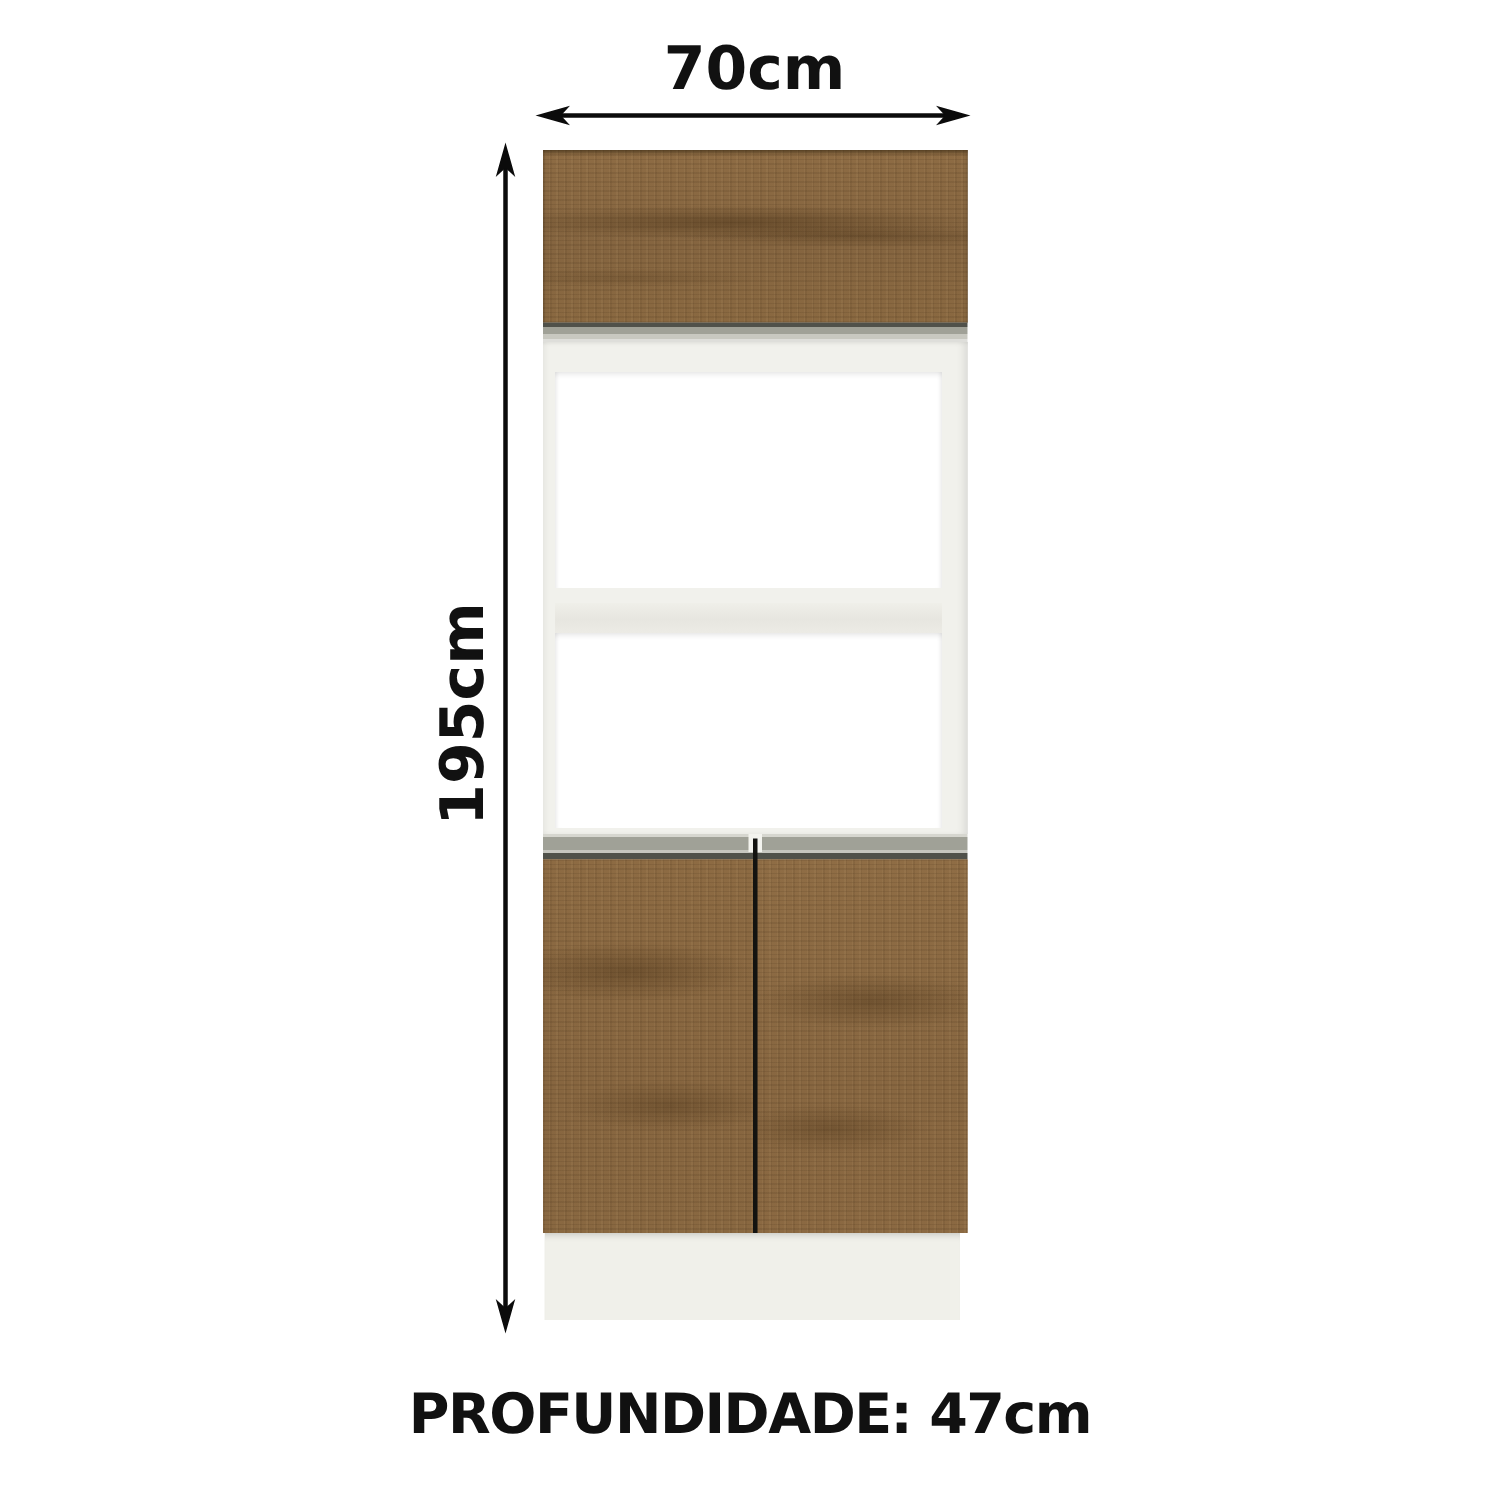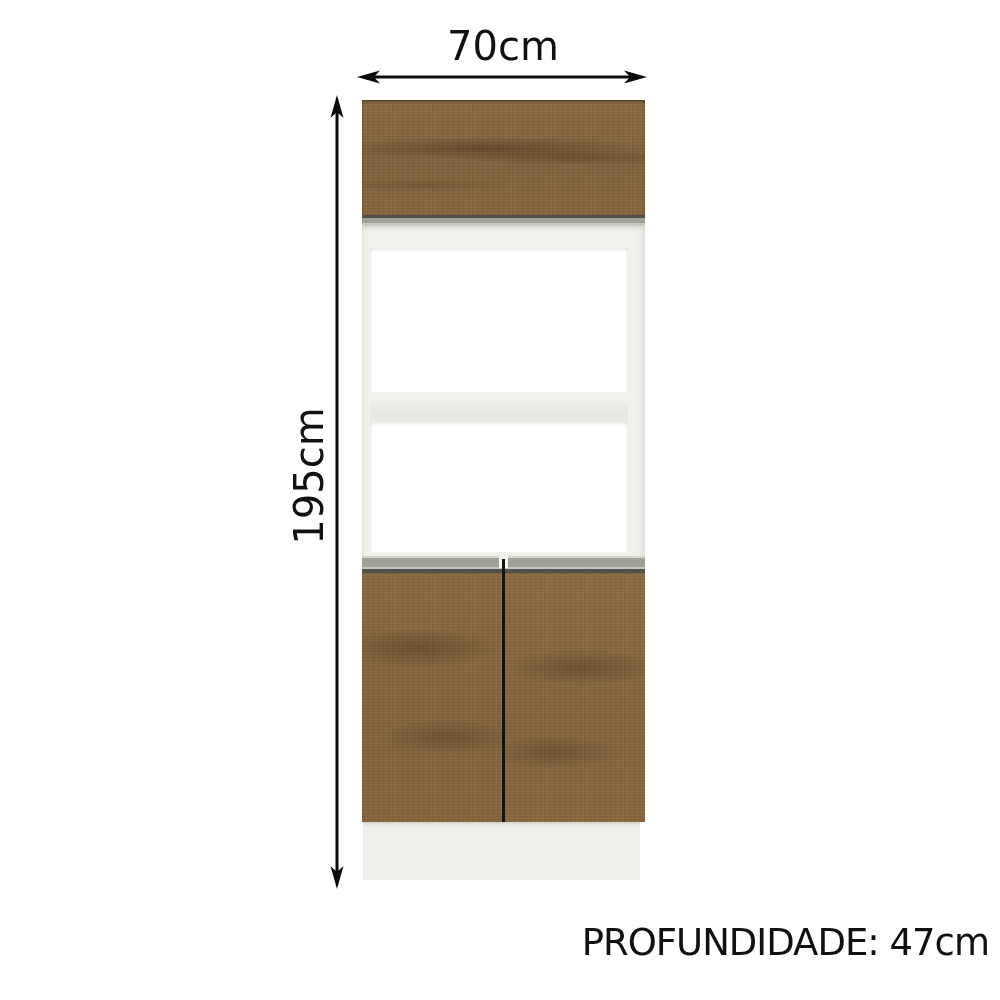--- a/index.html
+++ b/index.html
@@ -8,20 +8,21 @@
     background: #ffffff;
   }
   .stage {
     position: relative;
     width: 1000px;
     height: 1000px;
     background: var(--page-bg, #ffffff);
     font-family: "DejaVu Sans", "Liberation Sans", sans-serif;
     color: var(--text, #111111);
     overflow: hidden;
+    font-weight: bold;
   }
 
   
   .dim-label {
     position: absolute;
     font-size: 40px;
     line-height: 1;
     letter-spacing: 0px;
     color: var(--text, #111111);
     white-space: nowrap;
@@ -34,23 +35,23 @@
   }
   .dim-label.rotated {
     transform: translate(-50%, -50%) rotate(-90deg);
   }
   .dim-label.height  { left: 309px; top: 476px; }
   .dim-label.upper   { left: 407px; top: 316px; }
   .dim-label.lower   { left: 407px; top: 484px; }
   .depth-label {
     position: absolute;
     left: 0;
-    right: 11px;
+    right: 0;
     top: 921px;
-    text-align: right;
+    text-align: center;
     font-size: 37px;
     letter-spacing: -1px;
     color: var(--text, #111111);
   }
 
   
   .arrow { position: absolute; }
   .arrow line    { stroke: var(--arrow, #0b0b0b); stroke-width: 3; }
   .arrow polygon { fill: var(--arrow, #0b0b0b); }
   .arrow.h-width  { left: 356px; top: 69px; }

